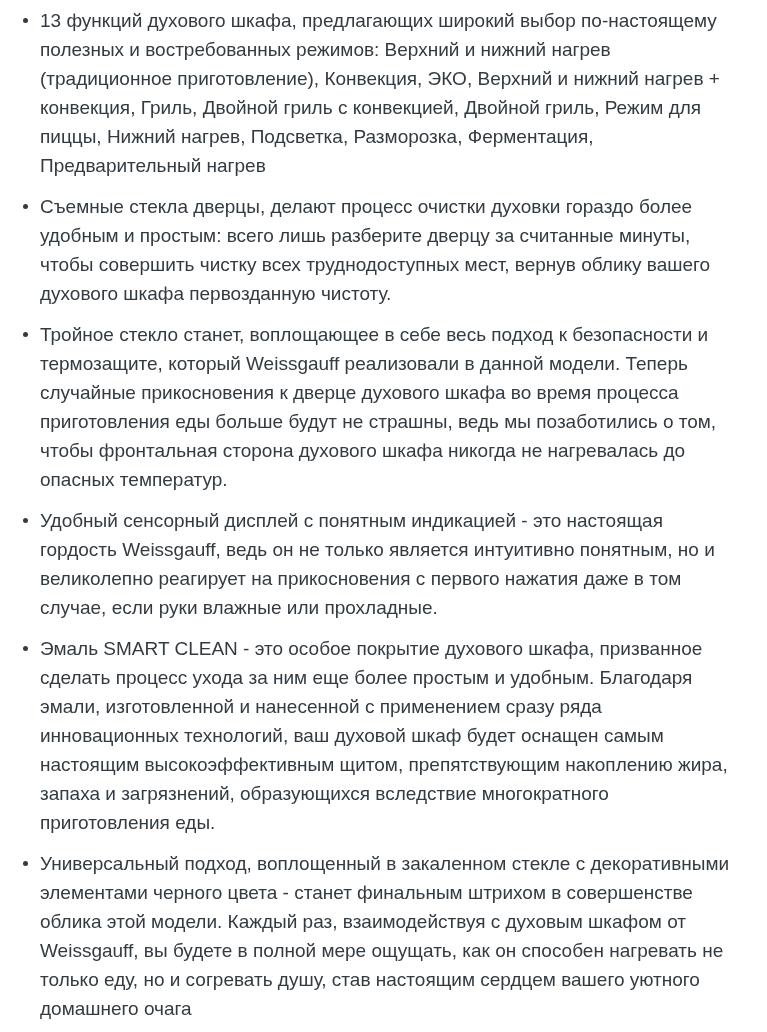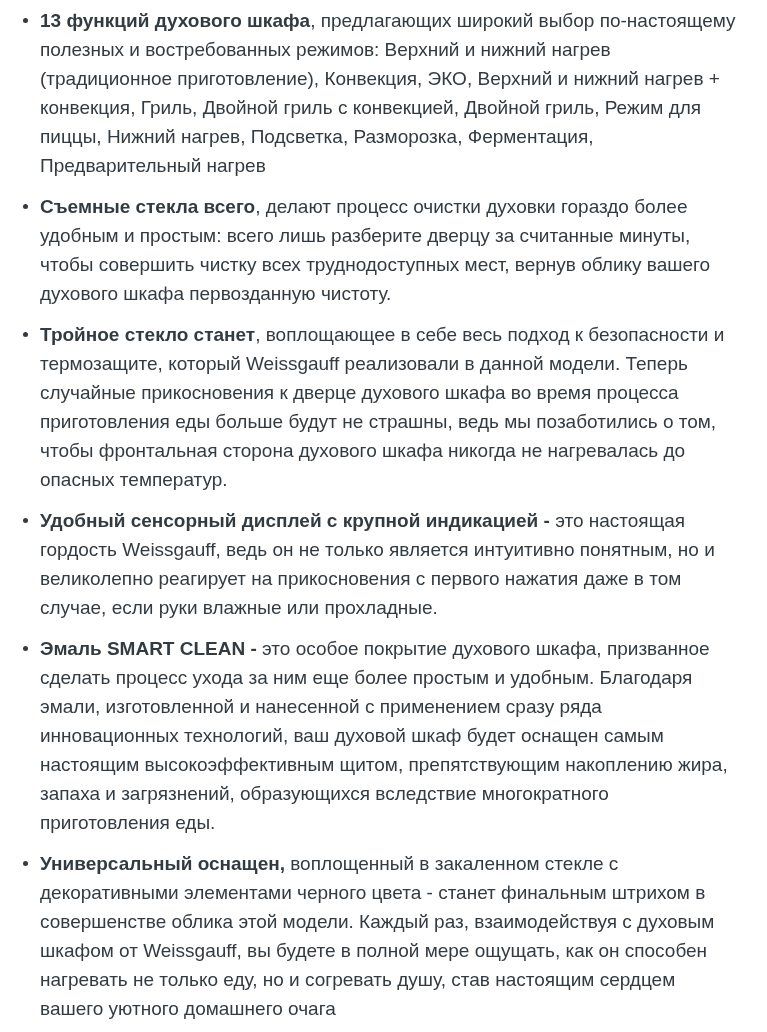--- a/index.html
+++ b/index.html
@@ -30,32 +30,32 @@
     content:"";
     position:absolute;
     left:-17px;
     top:12px;
     width:5px;
     height:5px;
     border-radius:50%;
     background:var(--bullet-color);
   }
   ul.feature-list li b{
-    font-weight:700;
+    font-weight:400;
     color:var(--text-color);
   }
 </style>
 </head>
 <body>
 
 <ul class="feature-list" id="feature-list">
   <li><b>13 функций духового шкафа</b><span>, предлагающих широкий выбор по-настоящему полезных и востребованных режимов: Верхний и нижний нагрев (традиционное приготовление), Конвекция, ЭКО, Верхний и нижний нагрев + конвекция, Гриль, Двойной гриль с конвекцией, Двойной гриль, Режим для пиццы, Нижний нагрев, Подсветка, Разморозка, Ферментация, Предварительный нагрев</span></li>
 
-  <li><b>Съемные стекла всего</b><span>, делают процесс очистки духовки гораздо более удобным и простым: всего лишь разберите дверцу за считанные минуты, чтобы совершить чистку всех труднодоступных мест, вернув облику вашего духового шкафа первозданную чистоту.</span></li>
+  <li><b>Съемные стекла дверцы</b><span>, делают процесс очистки духовки гораздо более удобным и простым: всего лишь разберите дверцу за считанные минуты, чтобы совершить чистку всех труднодоступных мест, вернув облику вашего духового шкафа первозданную чистоту.</span></li>
 
   <li><b>Тройное стекло станет</b><span>, воплощающее в себе весь подход к безопасности и термозащите, который Weissgauff реализовали в данной модели. Теперь случайные прикосновения к дверце духового шкафа во время процесса приготовления еды больше будут не страшны, ведь мы позаботились о том, чтобы фронтальная сторона духового шкафа никогда не нагревалась до опасных температур.</span></li>
 
-  <li><b>Удобный сенсорный дисплей с крупной индикацией -</b><span> это настоящая гордость Weissgauff, ведь он не только является интуитивно понятным, но и великолепно реагирует на прикосновения с первого нажатия даже в том случае, если руки влажные или прохладные.</span></li>
+  <li><b>Удобный сенсорный дисплей с понятным индикацией -</b><span> это настоящая гордость Weissgauff, ведь он не только является интуитивно понятным, но и великолепно реагирует на прикосновения с первого нажатия даже в том случае, если руки влажные или прохладные.</span></li>
 
   <li><b>Эмаль SMART CLEAN -</b><span> это особое покрытие духового шкафа, призванное сделать процесс ухода за ним еще более простым и удобным. Благодаря эмали, изготовленной и нанесенной с применением сразу ряда инновационных технологий, ваш духовой шкаф будет оснащен самым настоящим высокоэффективным щитом, препятствующим накоплению жира, запаха и загрязнений, образующихся вследствие многократного приготовления еды.</span></li>
 
-  <li><b>Универсальный оснащен,</b><span> воплощенный в закаленном стекле с декоративными элементами черного цвета - станет финальным штрихом в совершенстве облика этой модели. Каждый раз, взаимодействуя с духовым шкафом от Weissgauff, вы будете в полной мере ощущать, как он способен нагревать не только еду, но и согревать душу, став настоящим сердцем вашего уютного домашнего очага</span></li>
+  <li><b>Универсальный подход,</b><span> воплощенный в закаленном стекле с декоративными элементами черного цвета - станет финальным штрихом в совершенстве облика этой модели. Каждый раз, взаимодействуя с духовым шкафом от Weissgauff, вы будете в полной мере ощущать, как он способен нагревать не только еду, но и согревать душу, став настоящим сердцем вашего уютного домашнего очага</span></li>
 </ul>
 
 </body></html>

